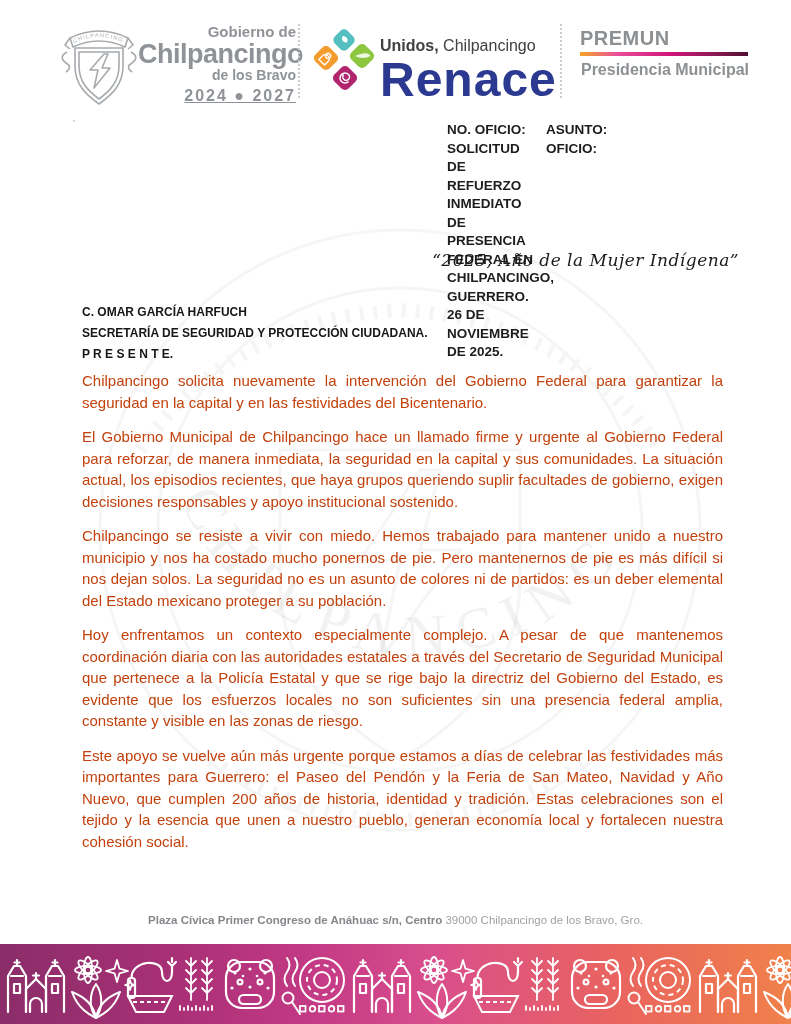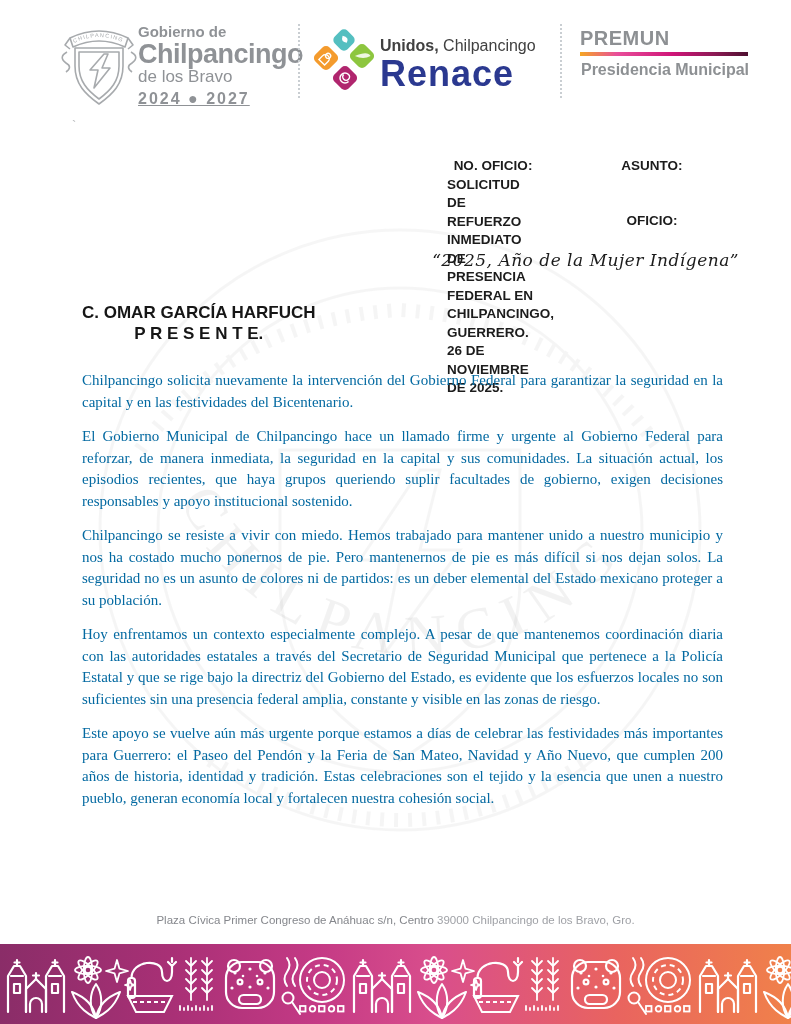--- a/index.html
+++ b/index.html
@@ -5,69 +5,69 @@
   * { margin:0; padding:0; box-sizing:border-box; }
   html,body { background:#ffffff; }
   .page {
     position:relative; width:791px; height:1024px; margin:0 auto;
     background:#ffffff; overflow:hidden;
     font-family:"Liberation Sans", sans-serif; color:#2e2e2e;
   }
 
   
   .crest-svg { position:absolute; left:58px; top:14px; }
-  .gob-text { position:absolute; left:138px; top:24px; width:158px; text-align:left; color:#8f9296; line-height:1.05; }
+  .gob-text { position:absolute; left:138px; top:24px; width:158px; text-align:right; color:#8f9296; line-height:1.05; }
   .gob-line1 { font-size:15px; font-weight:600; }
   .gob-line2 { font-size:27px; font-weight:bold; letter-spacing:-0.5px; }
-  .gob-line3 { font-size:17px; font-weight:400; }
+  .gob-line3 { font-size:14px; font-weight:700; }
   .gob-years { font-size:16px; font-weight:600; letter-spacing:2px; margin-top:5px;text-decoration:underline; }
 
   .vdiv { position:absolute; top:24px; height:74px; border-left:2px dotted #c9ced2; }
   .vdiv1 { left:298px; } .vdiv2 { left:560px; }
 
   .renace-icon { position:absolute; left:312px; top:26px; }
   .renace-text { position:absolute; left:380px; top:38px; line-height:1; }
   .renace-tagline { font-size:16px; color:#404040; }
   .renace-tagline b { font-weight:bold; }
-  .renace-name { font-size:36px; font-weight:bold; color:#2b3990; letter-spacing:1px; margin-top:2px; }
+  .renace-name { font-size:48px; font-weight:bold; color:#2b3990; letter-spacing:1px; margin-top:2px; }
 
   .premun { position:absolute; left:580px; top:28px; width:170px; color:#8d9093; }
   .premun-name { font-size:20px; font-weight:bold; letter-spacing:0.5px; line-height:1; }
   .premun-bar { height:4px; width:168px; margin:4px 0 5px 0;
     background:linear-gradient(90deg,#f5a623 0%,#e84e9a 22%,#cf1578 55%,#8c1a55 80%,#4e1030 100%); }
   .premun-sub { font-size:16px; font-weight:600;text-align:center; }
 
   .stray-mark { position:absolute; left:72px; top:118px; font-size:13px; color:#b9bcbe; }
 
   
   .meta { position:absolute; left:447px; top:121px; display:grid;
     grid-template-columns:92px 212px; column-gap:7px; row-gap:0;
     font-size:13.5px; font-weight:bold; line-height:18.5px; color:#1c1c1c; }
-  .meta .lbl { text-align:center;margin-top:36px; }
+  .meta .lbl { text-align:left; }
 
   
   .motto { position:absolute; right:52px; top:250px; font-family:"DejaVu Serif", serif;
     font-style:italic; font-size:17px; color:#1b1b1b; letter-spacing:0.5px; }
 
   
-  .recipient { position:absolute; left:82px; top:302px; font-size:17px; font-weight:bold;
-    line-height:21px; color:#161616;text-align:center; }
+  .recipient { position:absolute; left:82px; top:302px; font-size:12px; font-weight:bold;
+    line-height:21px; color:#161616; }
 
   
   .letter-body { position:absolute; left:82px; top:370px; width:641px; }
-  .letter-body p { font-size:15px; line-height:21.5px; text-align:justify; color:#0369a1;
-    margin-bottom:13px;font-family:Liberation Serif, serif; }
+  .letter-body p { font-size:15px; line-height:21.5px; text-align:justify; color:#c2410c;
+    margin-bottom:13px; }
 
   
   .watermark { position:absolute; left:70px; top:200px; pointer-events:none; }
 
   
   .address { position:absolute; left:0; top:914px; width:100%; text-align:center;
     font-size:11.5px; color:#9fa1a6; }
-  .address b { color:#85878c; font-weight:normal; }
+  .address b { color:#85878c; font-weight:bold; }
   .band { position:absolute; left:0; top:944px; width:791px; height:80px;
     background:linear-gradient(90deg,#8a2d68 0%,#a93076 22%,#c43a85 40%,#d94e8c 55%,#e9645f 78%,#f0814a 100%);
     overflow:hidden; }
   .band svg { position:absolute; left:0; top:0; }
 </style>
 </head>
 <body>
 
 <div class="page">
 
@@ -158,20 +158,21 @@
     <div class="lbl">ASUNTO:</div>
     <div class="val">SOLICITUD DE REFUERZO INMEDIATO DE PRESENCIA FEDERAL EN CHILPANCINGO, GUERRERO.</div>
     <div class="lbl">OFICIO:</div>
     <div class="val">26 DE NOVIEMBRE DE 2025.</div>
   </div>
 
   <div class="motto">“2025, Año de la Mujer Indígena”</div>
 
   <div class="recipient">
     <div>C. OMAR GARCÍA HARFUCH</div>
+    <div>SECRETARÍA DE SEGURIDAD Y PROTECCIÓN CIUDADANA.</div>
     <div>P R E S E N T E.</div>
   </div>
 
   <div class="letter-body">
     <p>Chilpancingo solicita nuevamente la intervención del Gobierno Federal para garantizar la seguridad en la capital y en las festividades del Bicentenario.</p>
     <p>El Gobierno Municipal de Chilpancingo hace un llamado firme y urgente al Gobierno Federal para reforzar, de manera inmediata, la seguridad en la capital y sus comunidades. La situación actual, los episodios recientes, que haya grupos queriendo suplir facultades de gobierno, exigen decisiones responsables y apoyo institucional sostenido.</p>
     <p>Chilpancingo se resiste a vivir con miedo. Hemos trabajado para mantener unido a nuestro municipio y nos ha costado mucho ponernos de pie. Pero mantenernos de pie es más difícil si nos dejan solos. La seguridad no es un asunto de colores ni de partidos: es un deber elemental del Estado mexicano proteger a su población.</p>
     <p>Hoy enfrentamos un contexto especialmente complejo. A pesar de que mantenemos coordinación diaria con las autoridades estatales a través del Secretario de Seguridad Municipal que pertenece a la Policía Estatal y que se rige bajo la directriz del Gobierno del Estado, es evidente que los esfuerzos locales no son suficientes sin una presencia federal amplia, constante y visible en las zonas de riesgo.</p>
     <p>Este apoyo se vuelve aún más urgente porque estamos a días de celebrar las festividades más importantes para Guerrero: el Paseo del Pendón y la Feria de San Mateo, Navidad y Año Nuevo, que cumplen 200 años de historia, identidad y tradición. Estas celebraciones son el tejido y la esencia que unen a nuestro pueblo, generan economía local y fortalecen nuestra cohesión social.</p>
   </div>

